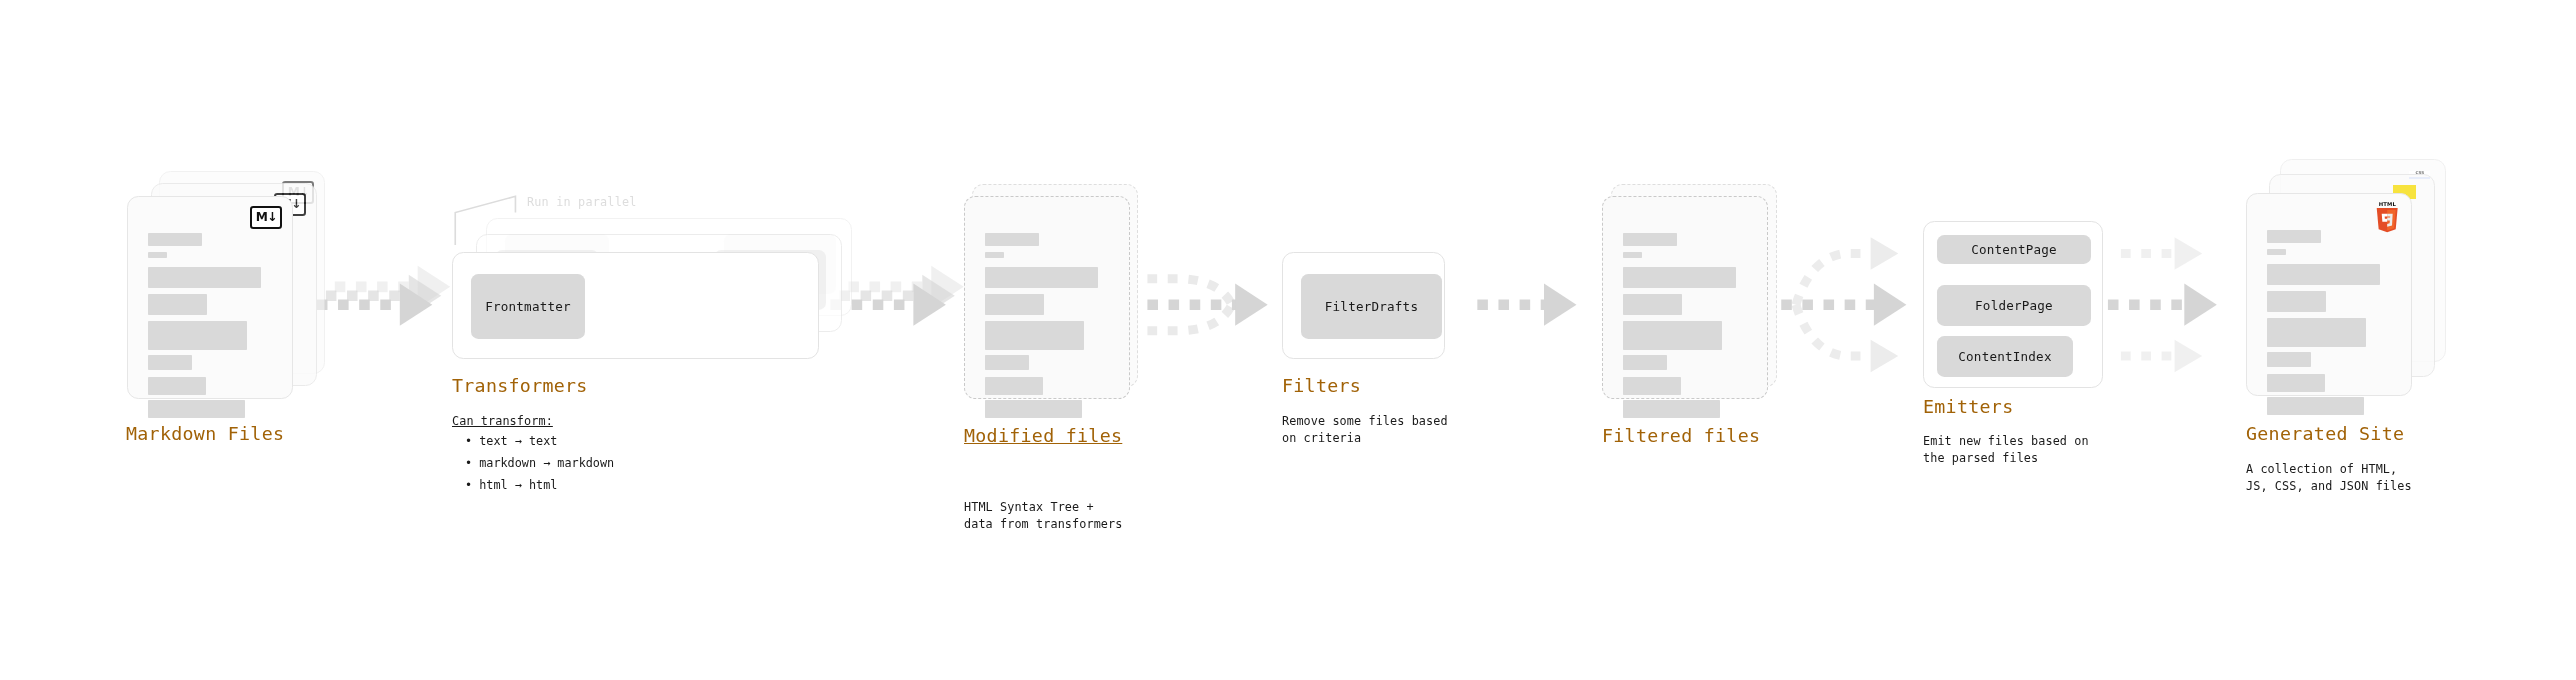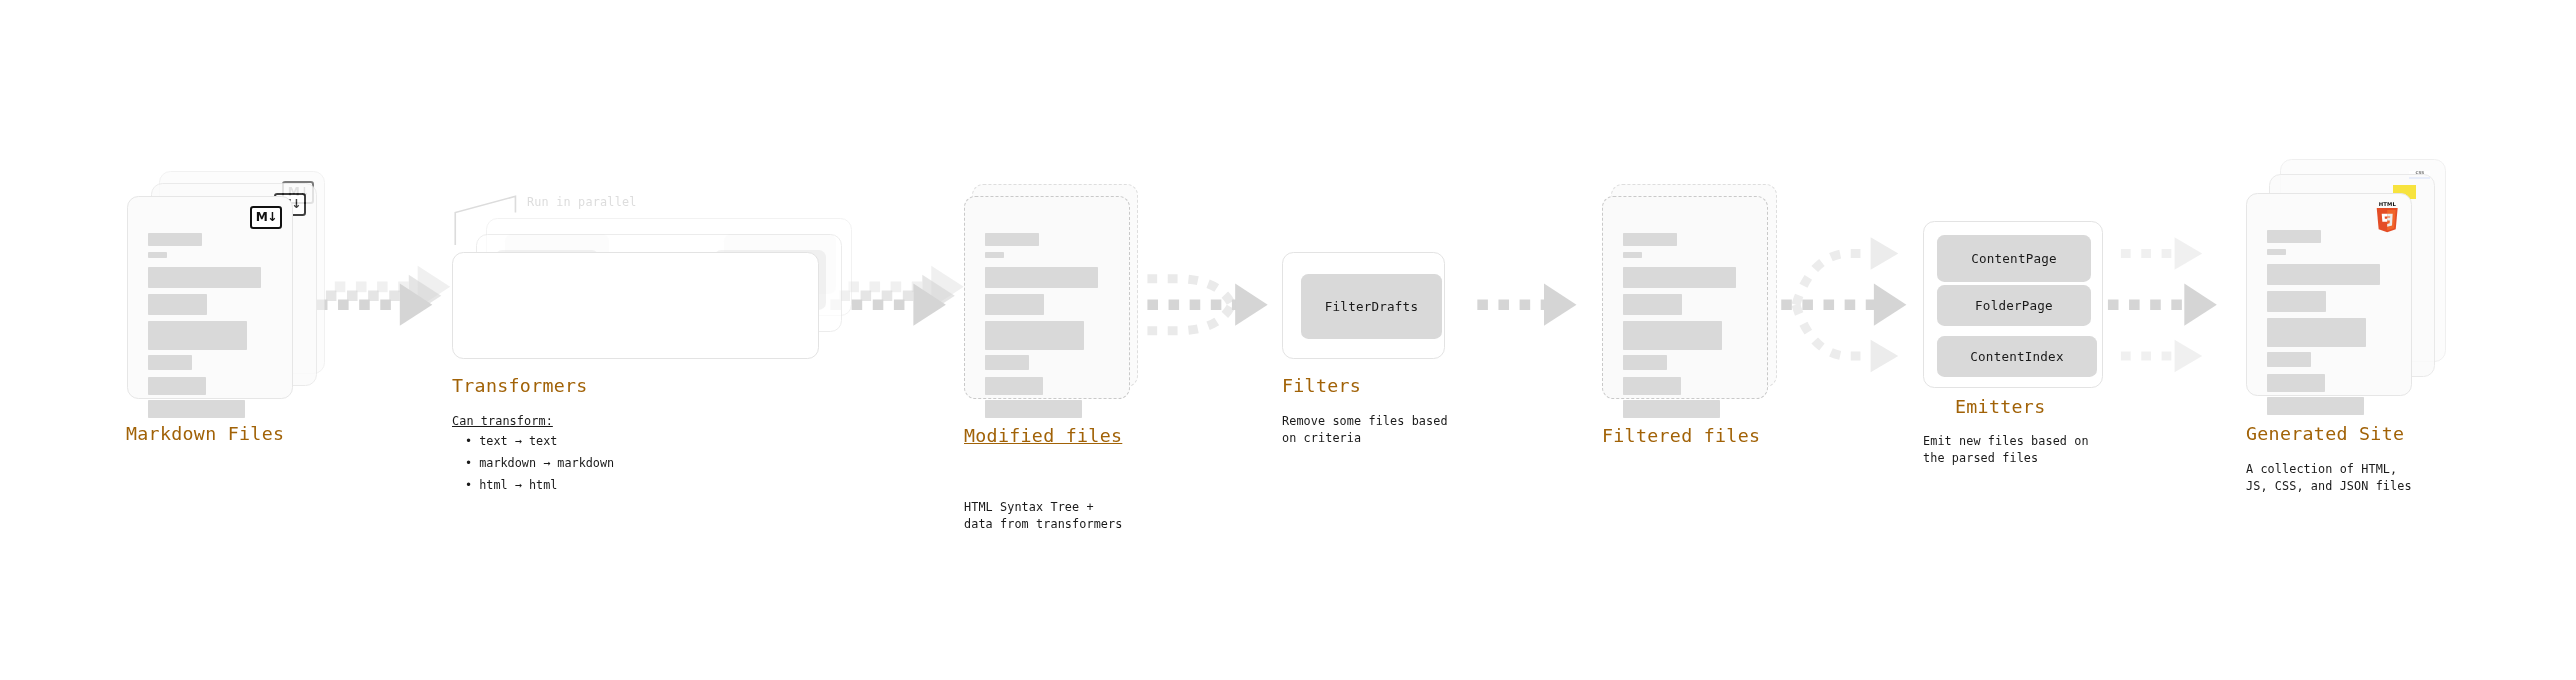--- a/index.html
+++ b/index.html
@@ -238,20 +238,21 @@
         <line x1="2" y1="32" x2="48" y2="32" stroke="#dcdcdc" stroke-width="3"></line>
         <path d="M44,26 L58,32 L44,38 Z" fill="#dcdcdc"></path>
       </g>
       <g opacity="0.85">
         <line x1="2" y1="55" x2="48" y2="55" stroke="#d2d2d2" stroke-width="3"></line>
         <path d="M44,48 L58,55 L44,62 Z" fill="#d2d2d2"></path>
       </g>
     </svg>
 
     <div class="panel" style="left:452px;top:252px;width:367px;height:107px;">
+      <div class="chip" style="left:18px;top:21px;width:114px;height:65px;">Frontmatter</div>
     </div>
 
     <div class="title" style="left:452px;top:375px;">Transformers</div>
     <div class="sub" style="left:452px;top:413px;text-decoration:underline;">Can transform:</div>
     <div class="bullets" style="left:465px;top:433px;">• text → text</div>
     <div class="bullets" style="left:465px;top:455px;">• markdown → markdown</div>
     <div class="bullets" style="left:465px;top:477px;">• html → html</div>
   </div>
 
   <div class="node">
@@ -290,25 +291,25 @@
       <div class="sk" style="left:19.5px;top:124px;width:99px;height:29px;"></div>
       <div class="sk" style="left:19.5px;top:158px;width:44px;height:15.4px;"></div>
       <div class="sk" style="left:19.5px;top:180px;width:58px;height:18px;"></div>
       <div class="sk" style="left:19.5px;top:203px;width:97px;height:18px;"></div>
     </div>
     <div class="title" style="left:1602px;top:425px;">Filtered files</div>
   </div>
 
   <div class="node">
     <div class="panel" style="left:1923px;top:221px;width:180px;height:167px;">
-      <div class="chip" style="left:13px;top:13px;width:154px;height:47px;">ContentPage</div>
+      <div class="chip" style="left:13px;top:13px;width:154px;height:29px;">ContentPage</div>
       <div class="chip" style="left:13px;top:63px;width:154px;height:41px;">FolderPage</div>
-      <div class="chip" style="left:13px;top:114px;width:160px;height:41px;">ContentIndex</div>
-    </div>
-    <div class="title" style="left:1923px;top:396px;margin-left:32px;">Emitters</div>
+      <div class="chip" style="left:13px;top:114px;width:136px;height:41px;">ContentIndex</div>
+    </div>
+    <div class="title" style="left:1923px;top:396px;">Emitters</div>
     <div class="sub" style="left:1923px;top:433px;">Emit new files based on
 the parsed files</div>
   </div>
 
   <div class="node">
 
     <div class="doccard" style="left:2280px;top:159px;opacity:0.6;">
       <div class="badge" style="top:11.4px;right:14.6px;">
         <div class="css-badge">
           <span class="csstxt">CSS</span>

